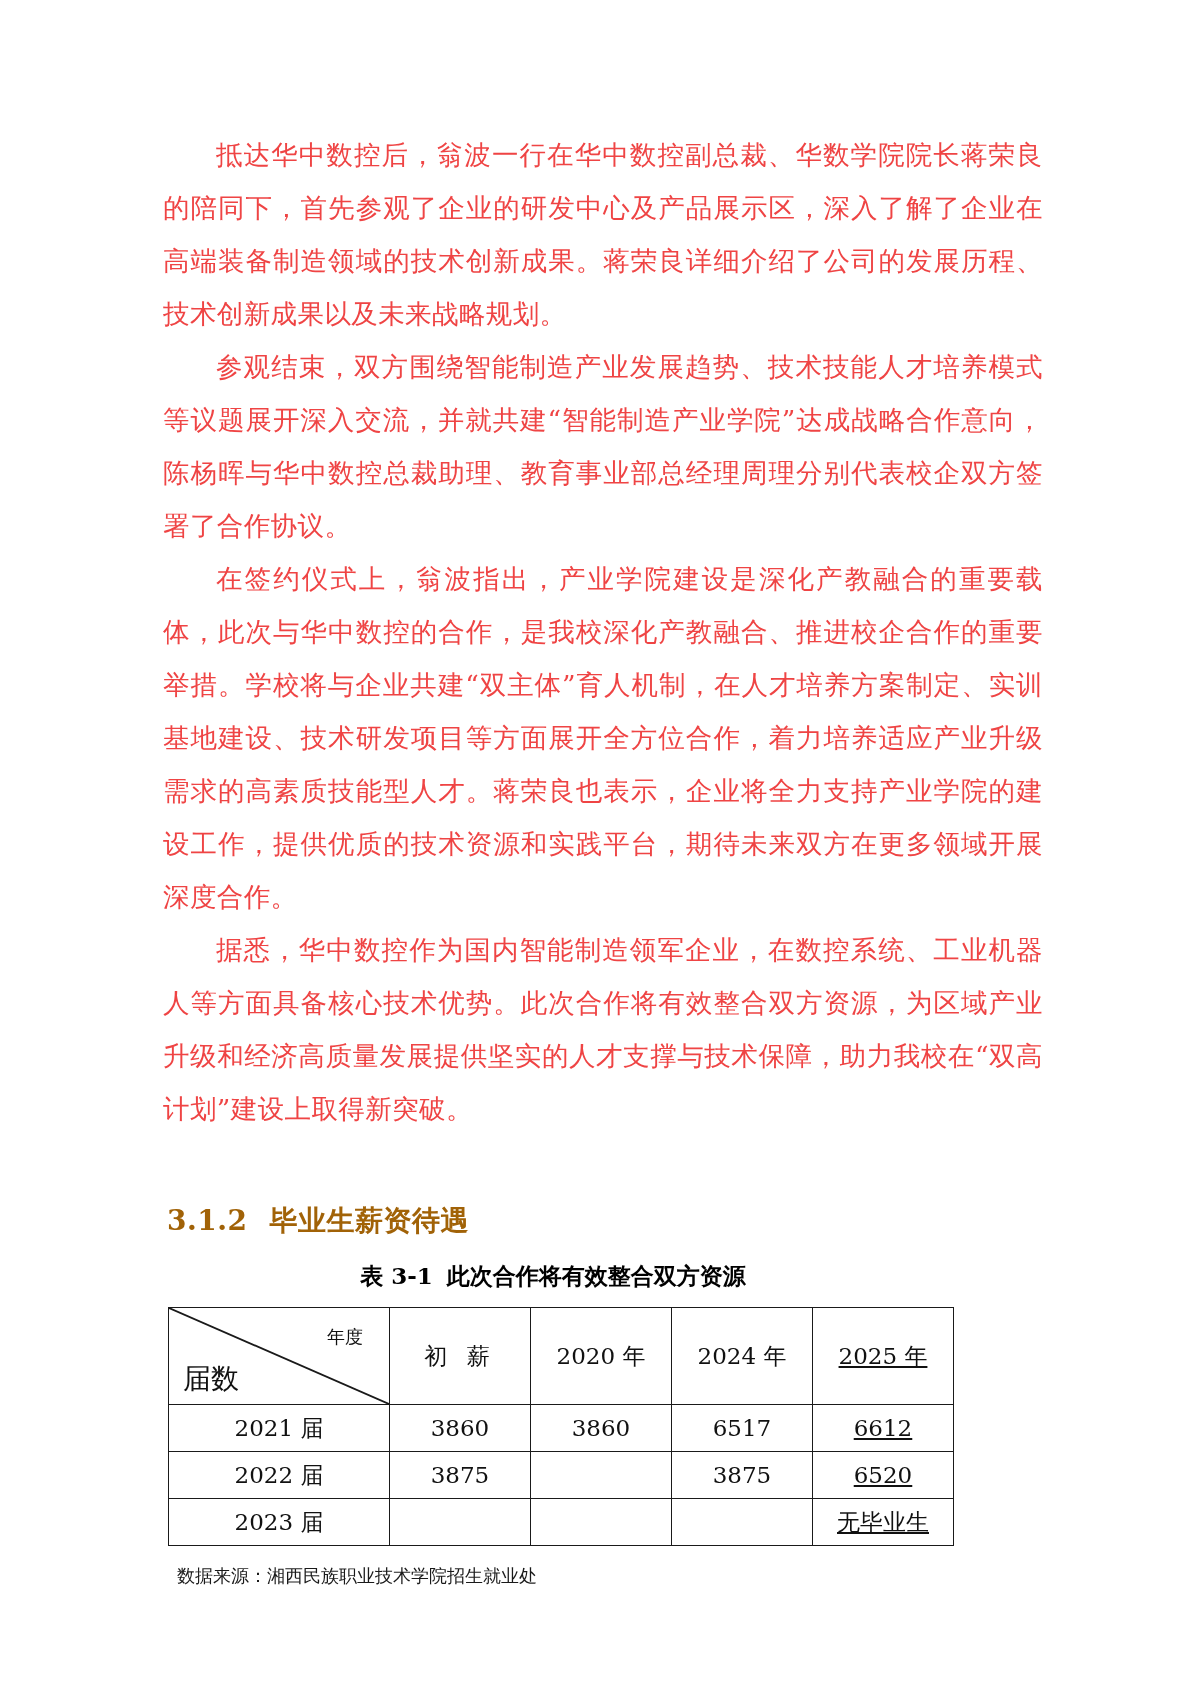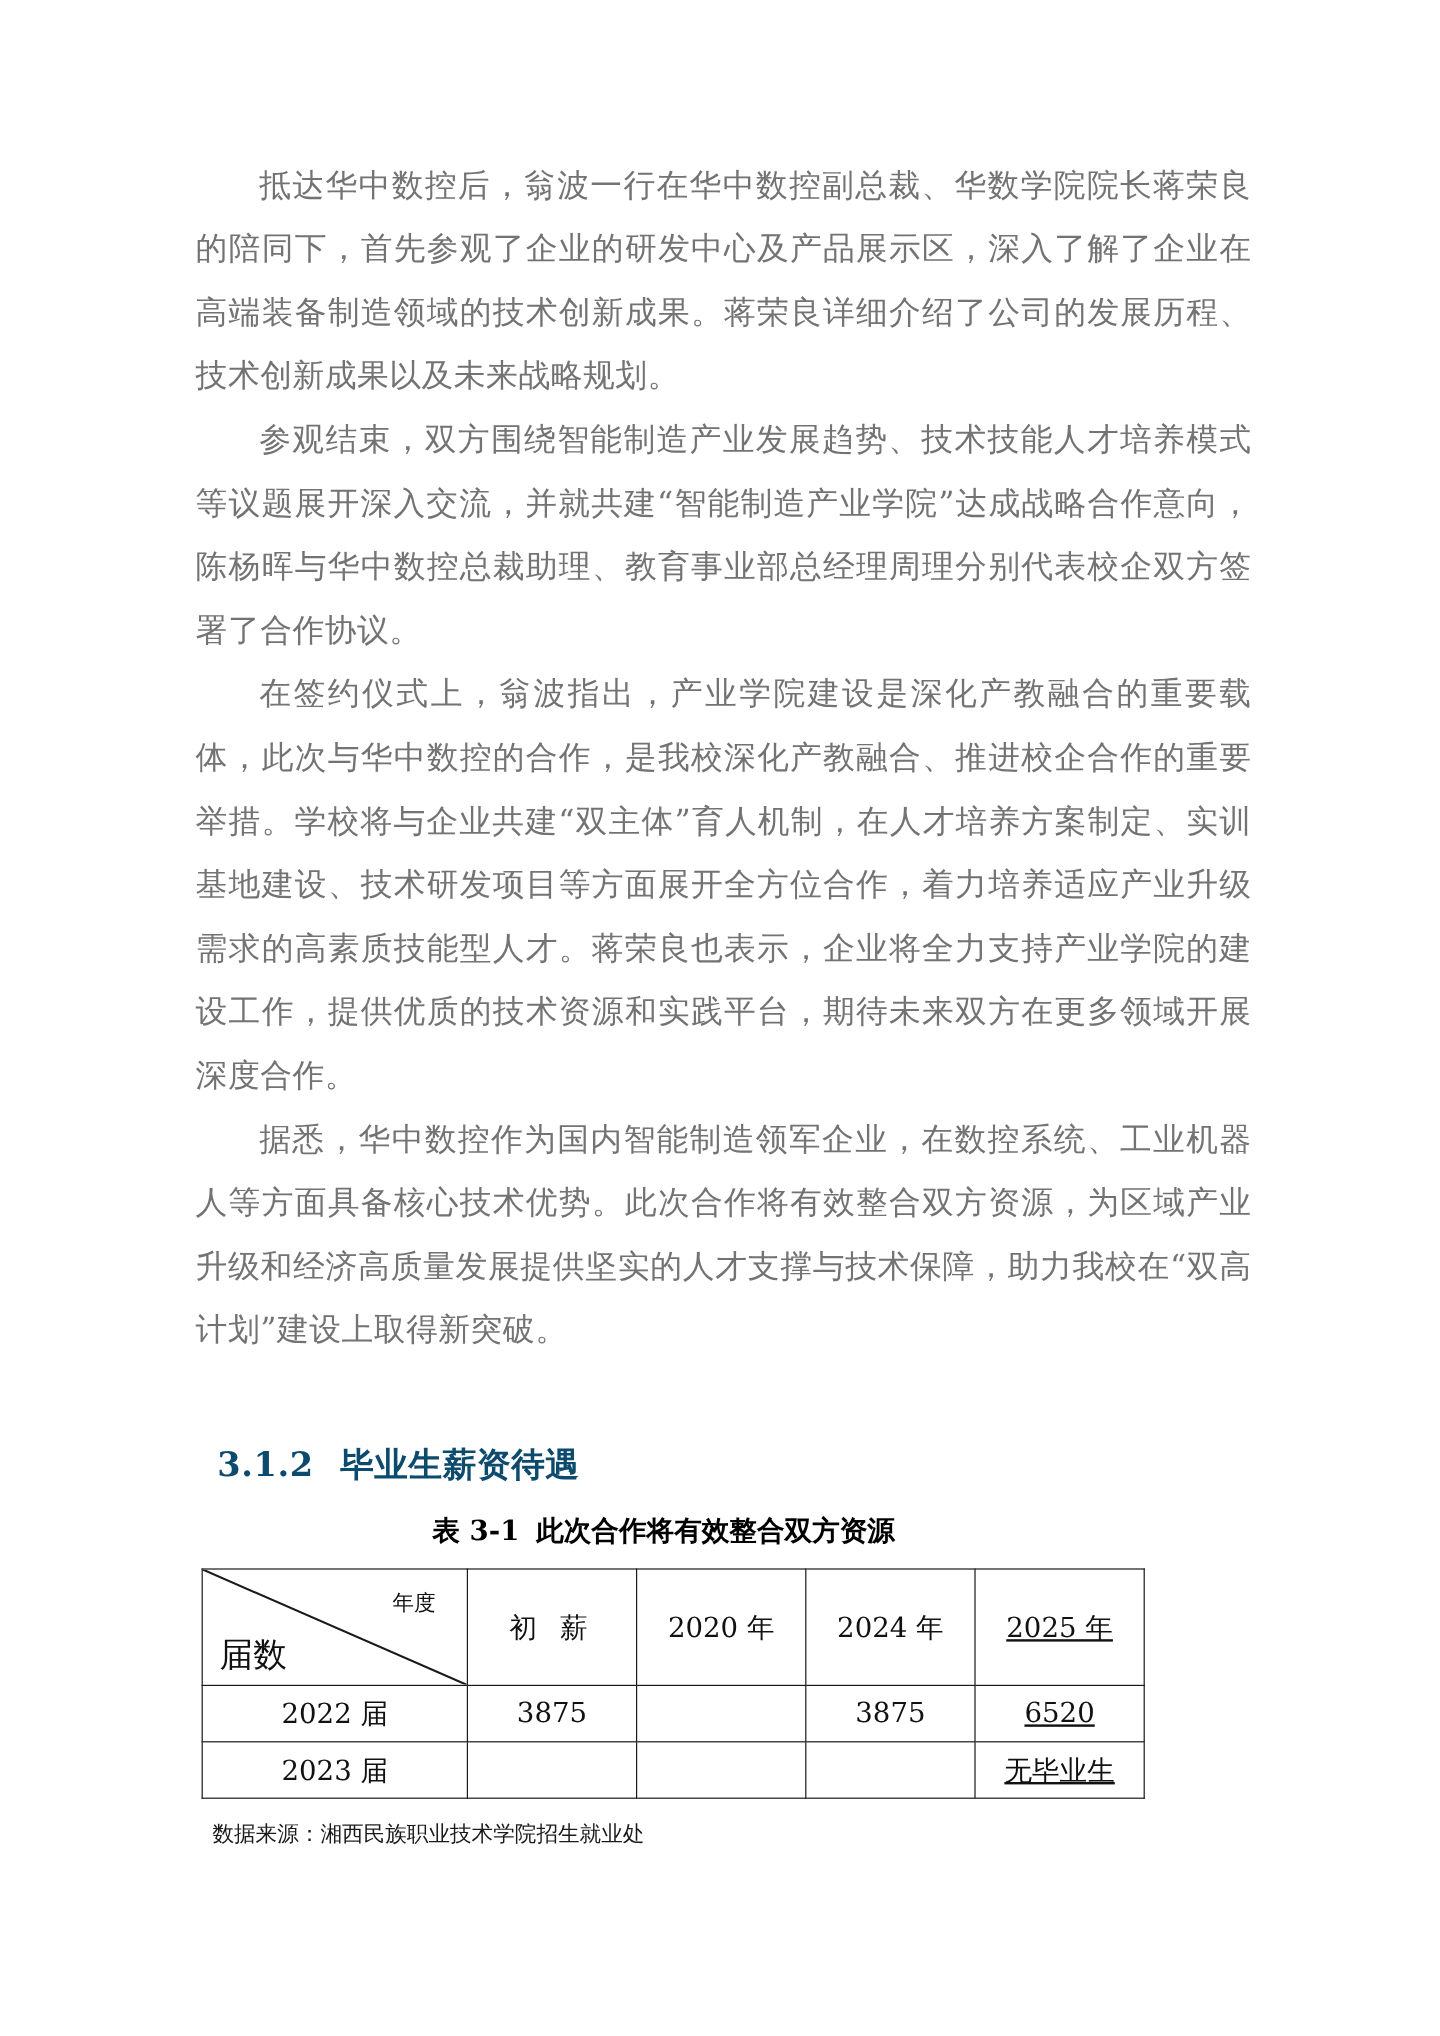--- a/index.html
+++ b/index.html
@@ -35,33 +35,33 @@
   
   .para {
     font-family: "DejaVu Serif", "Liberation Serif", serif;
     font-size: 26.5px;
     line-height: 53px;
     text-align: justify;
     text-justify: inter-ideograph;
     text-indent: 2em;
     margin: 0 0 0 0;
     letter-spacing: 0.4px;
-    color: #737373;
+    color: #ef4444;
     word-break: break-all;
   }
 
   
   .section-heading {
     margin-top: 66px;
-    margin-left: 18px;
+    margin-left: 4px;
     font-family: "DejaVu Serif", "Liberation Serif", serif;
     font-weight: bold;
     font-size: 28px;
     line-height: 40px;
-    color: #0c4a6e;
+    color: #a16207;
     letter-spacing: 0.5px;
   }
   .section-heading .sec-num {
     margin-right: 22px;
   }
 
   
   .table-caption {
     margin-top: 18px;
     text-align: center;
@@ -199,20 +199,27 @@
                 <span class="corner-top">年度</span>
                 <span class="corner-bottom">届数</span>
               </div>
             </td>
             <td class="col-b head-cell wide-space">初 薪</td>
             <td class="col-c head-cell">2020 年</td>
             <td class="col-d head-cell">2024 年</td>
             <td class="col-e head-cell">2025 年</td>
           </tr>
 
+          <tr>
+            <td class="col-a data-cell">2021 届</td>
+            <td class="col-b data-cell">3860</td>
+            <td class="col-c data-cell">3860</td>
+            <td class="col-d data-cell">6517</td>
+            <td class="col-e data-cell">6612</td>
+          </tr>
 
           <tr>
             <td class="col-a data-cell">2022 届</td>
             <td class="col-b data-cell">3875</td>
             <td class="col-c data-cell"></td>
             <td class="col-d data-cell">3875</td>
             <td class="col-e data-cell">6520</td>
           </tr>
 
           <tr>

